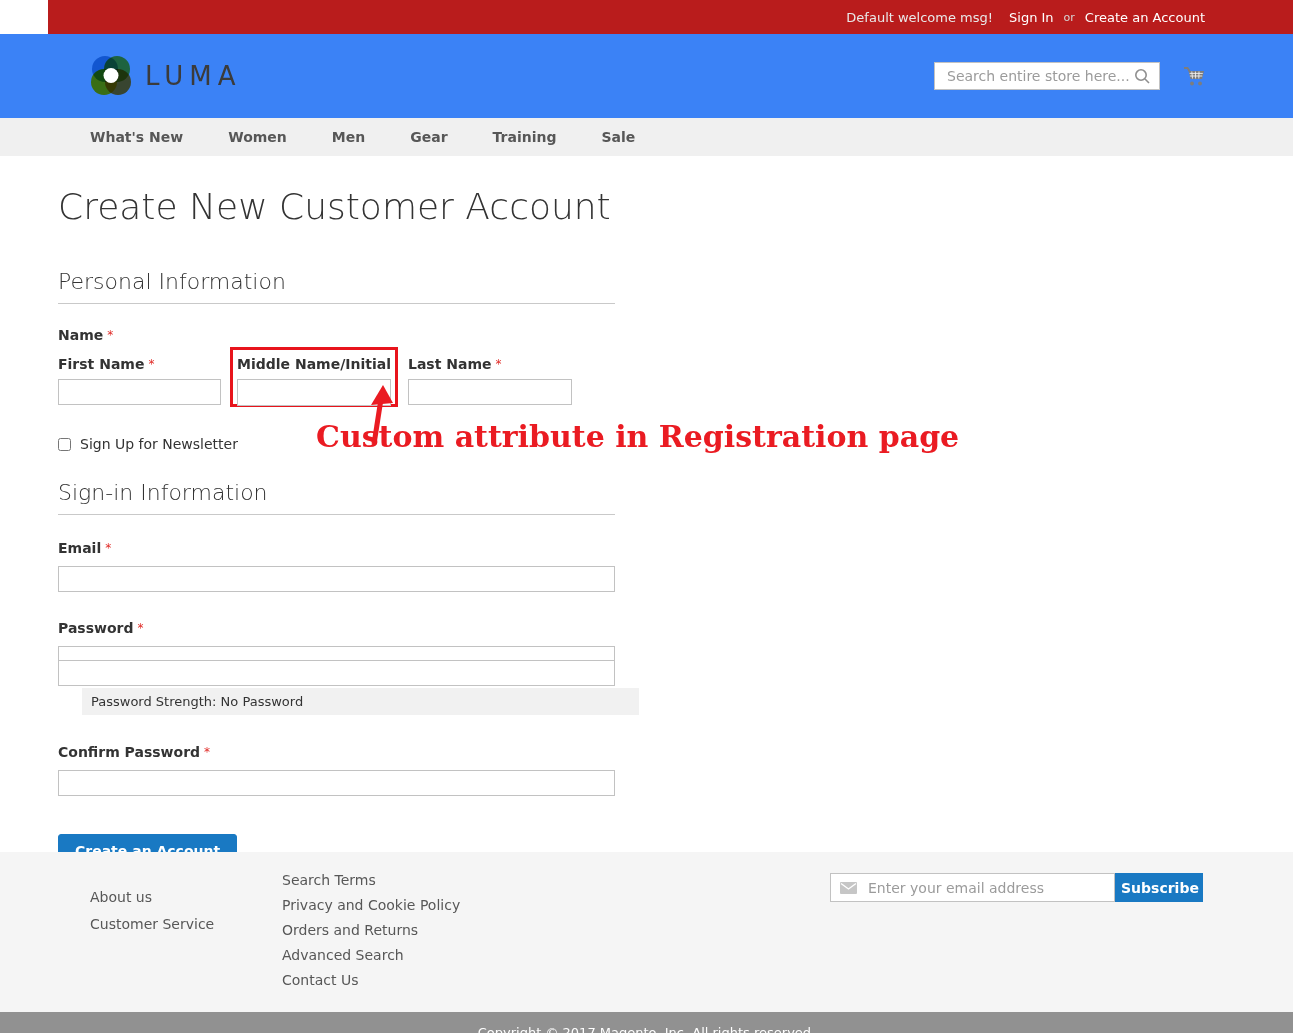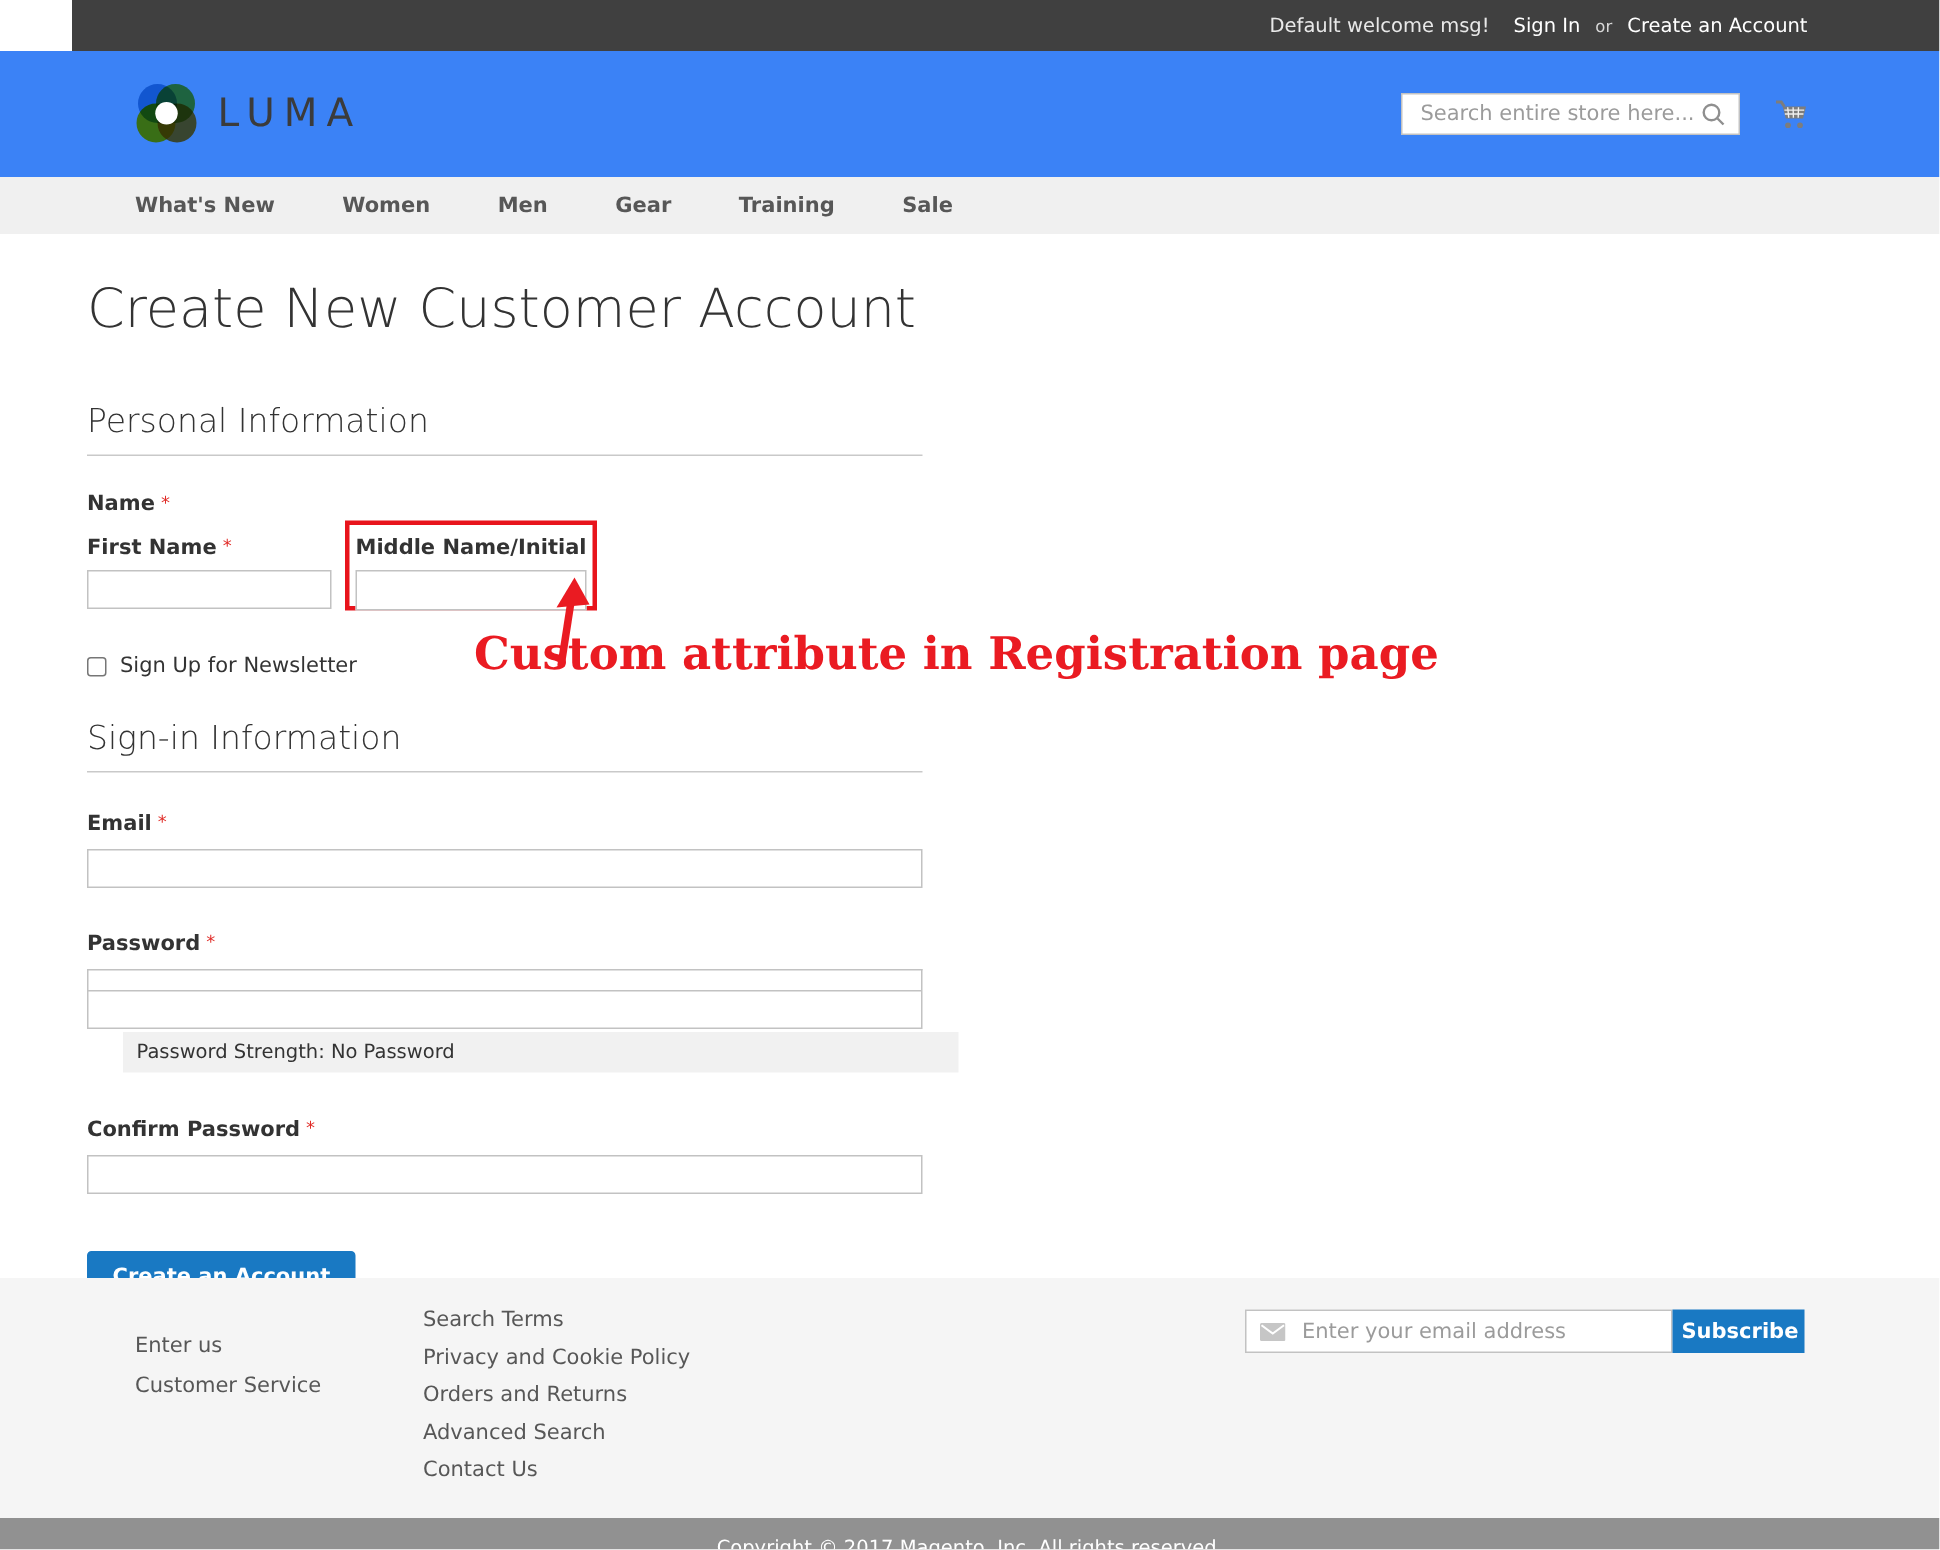--- a/index.html
+++ b/index.html
@@ -3,21 +3,21 @@
 <meta charset="utf-8">
 <style>
   * { box-sizing: border-box; }
   html,body { margin:0; padding:0; }
   body {
     width:1293px; height:1033px; position:relative; overflow:hidden;
     background:#fff; font-family:"DejaVu Sans", sans-serif; color:#333;
   }
   
   .topbar {
-    height:34px; background:#404040; display:flex; align-items:center;
+    height:34px; background:#b91c1c; display:flex; align-items:center;
     justify-content:flex-end; padding-right:88px; font-size:13px; color:#fff;margin-left:48px;
   }
   .topbar .welcome { color:#e9e9e9; margin-right:16px; }
   .topbar a { color:#fff; text-decoration:none; cursor:pointer; }
   .topbar .or { color:#d7d7d7; font-size:11px; margin:0 10px; }
   
   .header { height:84px; display:flex; align-items:center; padding:0 88px 0 90px; background:#3b82f6; }
   .logo { display:flex; align-items:center; cursor:pointer; }
   .brand-text { font-size:26px; letter-spacing:6px; color:#3b3b3b; margin-left:13px; font-weight:400; }
   .hspacer { flex:1; }
@@ -181,20 +181,24 @@
 
   <div class="name-row">
     <div class="fld-first">
       <div><span class="lbl">First Name</span><span class="req">*</span></div>
       <input class="txt" type="text" style="">
     </div>
     <div class="fld-middle">
       <div><span class="lbl">Middle Name/Initial</span></div>
       <input class="txt" type="text" style="">
     </div>
+    <div class="fld-last">
+      <div><span class="lbl">Last Name</span><span class="req">*</span></div>
+      <input class="txt" type="text" style="">
+    </div>
   </div>
 
   <div class="newsletter-row">
     <input type="checkbox" style="">
     <span class="nl-lbl">Sign Up for Newsletter</span>
   </div>
 
   <div class="legend signin">Sign-in Information</div>
 
   <div class="email-block">
@@ -222,21 +226,21 @@
 <div class="annot-caption">Custom attribute in Registration page</div>
 <div class="annot-arrow">
   <svg width="52" height="64" viewBox="0 0 52 64">
     <line x1="24" y1="61" x2="31" y2="16" stroke="#ea1b22" stroke-width="5"></line>
     <polygon points="33,2 21,22 43,20" fill="#ea1b22"></polygon>
   </svg>
 </div>
 
 <div class="footer">
   <div class="fcol1">
-    <a>Enter us</a>
+    <a>About us</a>
     <a>Customer Service</a>
   </div>
   <div class="fcol2">
     <a>Search Terms</a>
     <a>Privacy and Cookie Policy</a>
     <a>Orders and Returns</a>
     <a>Advanced Search</a>
     <a>Contact Us</a>
   </div>
   <div class="fnews">

